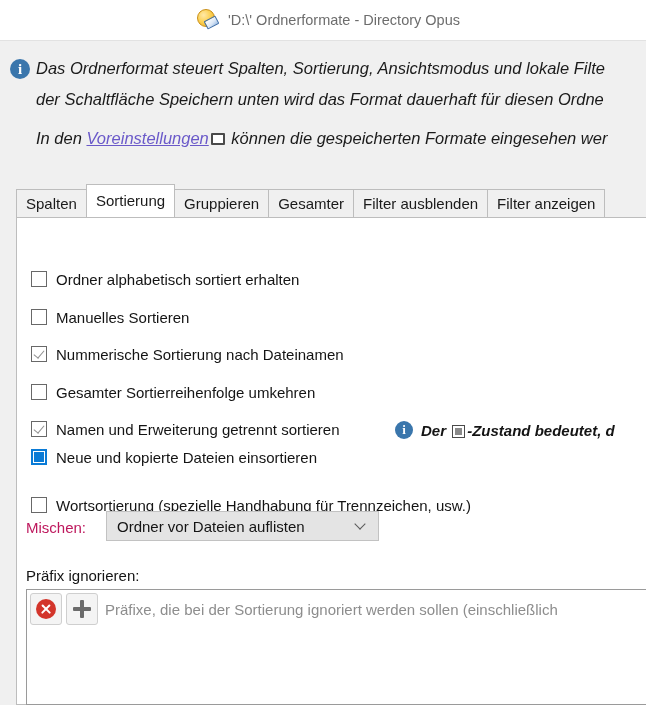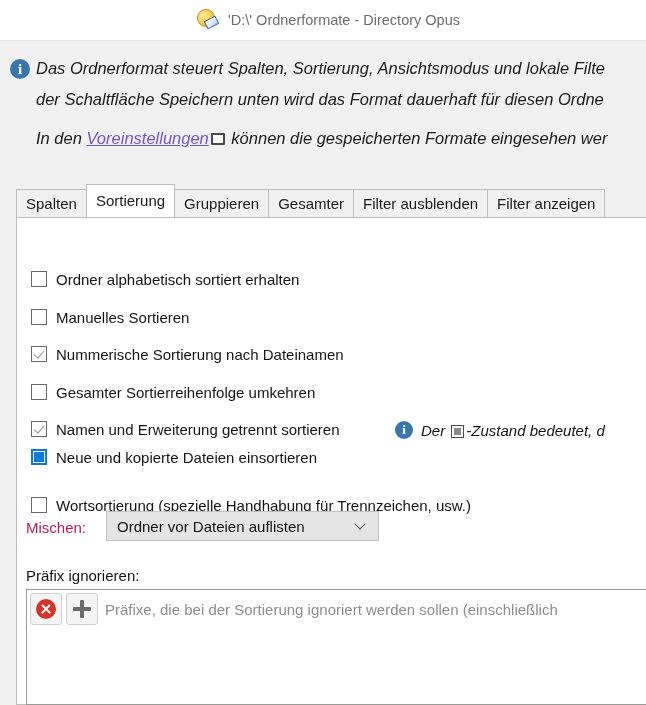--- a/index.html
+++ b/index.html
@@ -222,20 +222,21 @@
     font-size: 13px;
     line-height: 18px;
     text-align: center;
     flex: 0 0 auto;
     margin-right: 8px;
   }
   .inline-note .nt {
     font-size: 15px;
     font-style: italic;
     color: #141414;
+    font-weight: bold;
   }
   .mini-square {
     display: inline-block;
     width: 13px; height: 13px;
     border: 1.8px solid #4a4a4a;
     background: #ffffff;
     box-sizing: border-box;
     position: relative;
     vertical-align: -2px;
     margin: 0 2px;

